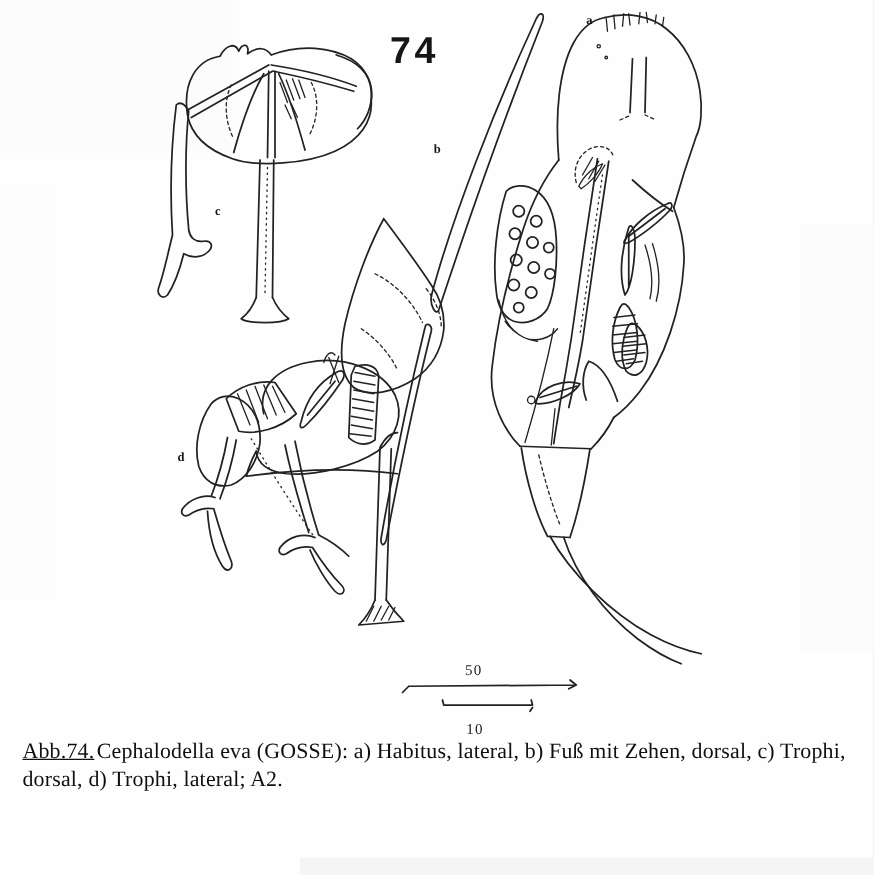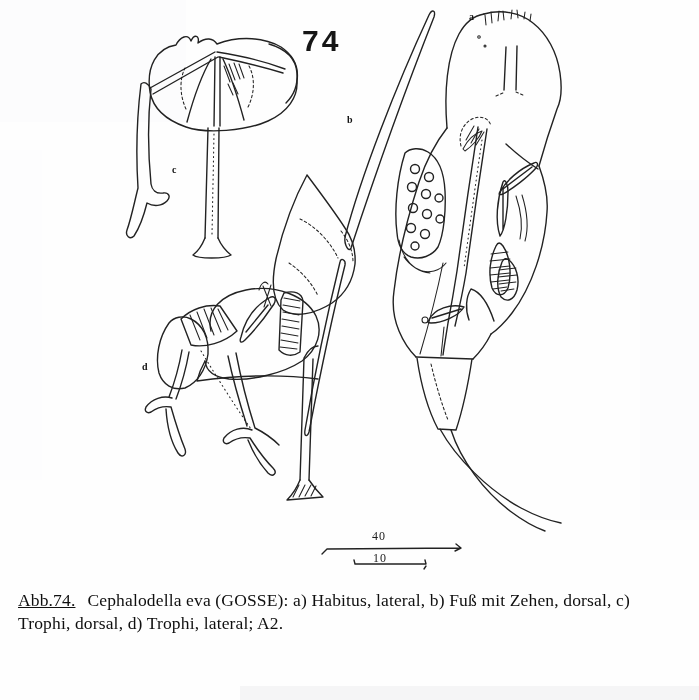--- a/index.html
+++ b/index.html
@@ -7,28 +7,28 @@
     position:relative;width:699px;height:700px;background:#fefefe;
     font-family:"Liberation Serif", serif;color:#111;overflow:hidden;
   }
   .scan-patch{position:absolute;pointer-events:none;}
   svg.artwork{position:absolute;left:0;top:0;filter:blur(.22px) contrast(1.04);}
   svg.artwork path, svg.artwork circle{fill:none;stroke:#262626;stroke-width:1.4;stroke-linecap:round;stroke-linejoin:round;}
   .thin{stroke-width:1.05 !important;}
   .dash{stroke-dasharray:2.5,2.5;}
   .dot{stroke-dasharray:1,3.5;}
   .lbl{position:absolute;font-family:"Liberation Serif",serif;font-weight:bold;color:#141414;}
-  .fig-num{left:302px;top:24px;font:bold 30px "Liberation Sans",sans-serif;letter-spacing:3px;color:#161616;}
+  .fig-num{left:312px;top:24px;font:bold 30px "Liberation Sans",sans-serif;letter-spacing:3px;color:#161616;}
   .part-label{font-size:10px;}
   .scale-num{font:12px "Liberation Serif",serif;letter-spacing:1px;color:#1b1b1b;}
   .caption{
     position:absolute;left:18px;top:571px;width:662px;
     font-size:17.5px;line-height:23px;letter-spacing:.15px;color:#0f0f0f;
   }
-  .cap-ref{text-decoration:underline;margin-right:12px;}
+  .cap-ref{text-decoration:underline;margin-right:2px;}
   .cap-species{}
 </style>
 </head>
 <body>
 
 <div class="page">
 
   <div class="scan-patch" style="left:0;top:0;width:186px;height:122px;background:#fcfcfd;"></div>
   <div class="scan-patch" style="left:0;top:150px;width:42px;height:330px;background:#fdfdfe;"></div>
   <div class="scan-patch" style="left:640px;top:180px;width:59px;height:340px;background:#fcfcfd;"></div>
@@ -128,18 +128,18 @@
       <path d="M327,549 L461,548 M327,549 L322,554 M461,548 L456,544 M461,548 L455,551"></path>
       <path d="M355,564 L426,564 M355,564 L354,560 M426,564 L425,560 M426,566 L424,569"></path>
     </g>
   </svg>
 
   <span class="lbl fig-num">74</span>
   <span class="lbl part-label" style="left:469px;top:11px;">a</span>
   <span class="lbl part-label" style="left:347px;top:114px;">b</span>
   <span class="lbl part-label" style="left:172px;top:164px;">c</span>
   <span class="lbl part-label" style="left:142px;top:361px;">d</span>
-  <span class="lbl scale-num" style="left:372px;top:529px;">40</span>
-  <span class="lbl scale-num" style="left:373px;top:551px;">10</span>
+  <span class="lbl scale-num" style="left:372px;top:529px;">50</span>
+  <span class="lbl scale-num" style="left:373px;top:576px;">10</span>
 
   <p class="caption"><span class="cap-ref">Abb.74.</span><span class="cap-species">Cephalodella eva</span><span> (GOSSE): a) Habitus, lateral, b) Fuß mit Zehen, dorsal, c) Trophi, dorsal, d) Trophi, lateral; A2.</span></p>
 
 </div>
 
 </body></html>

